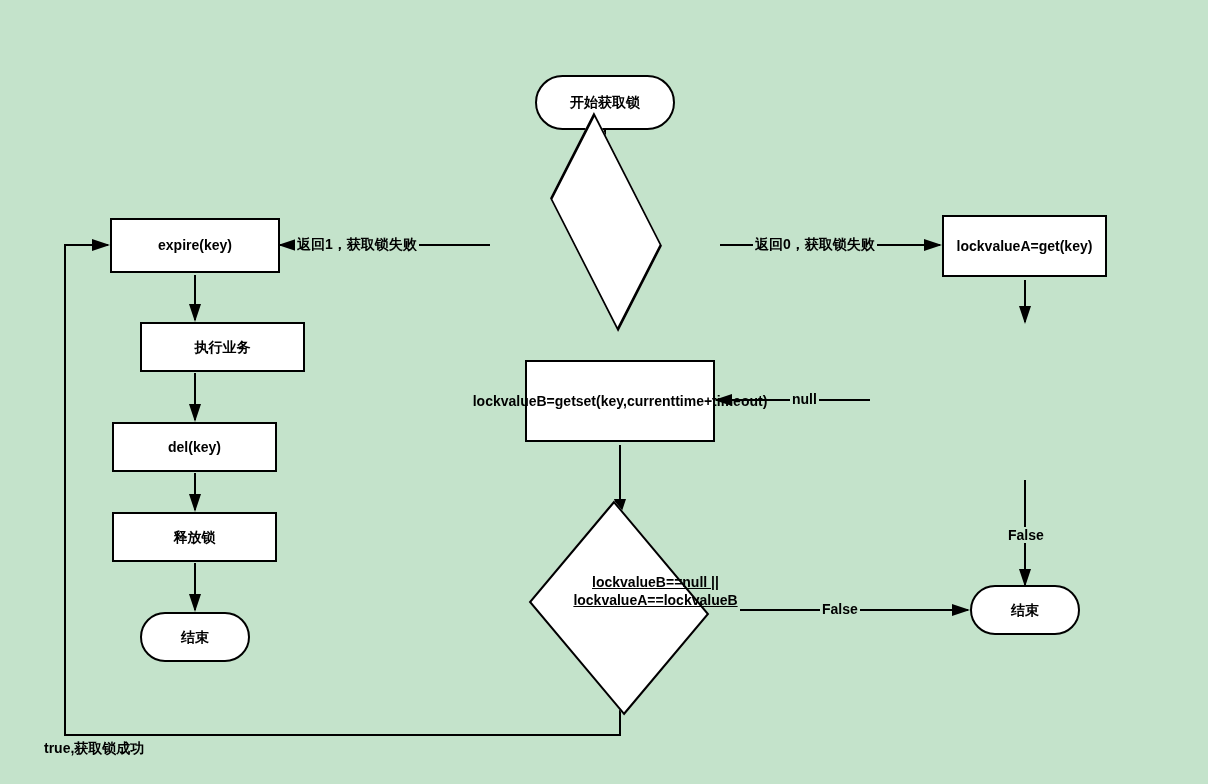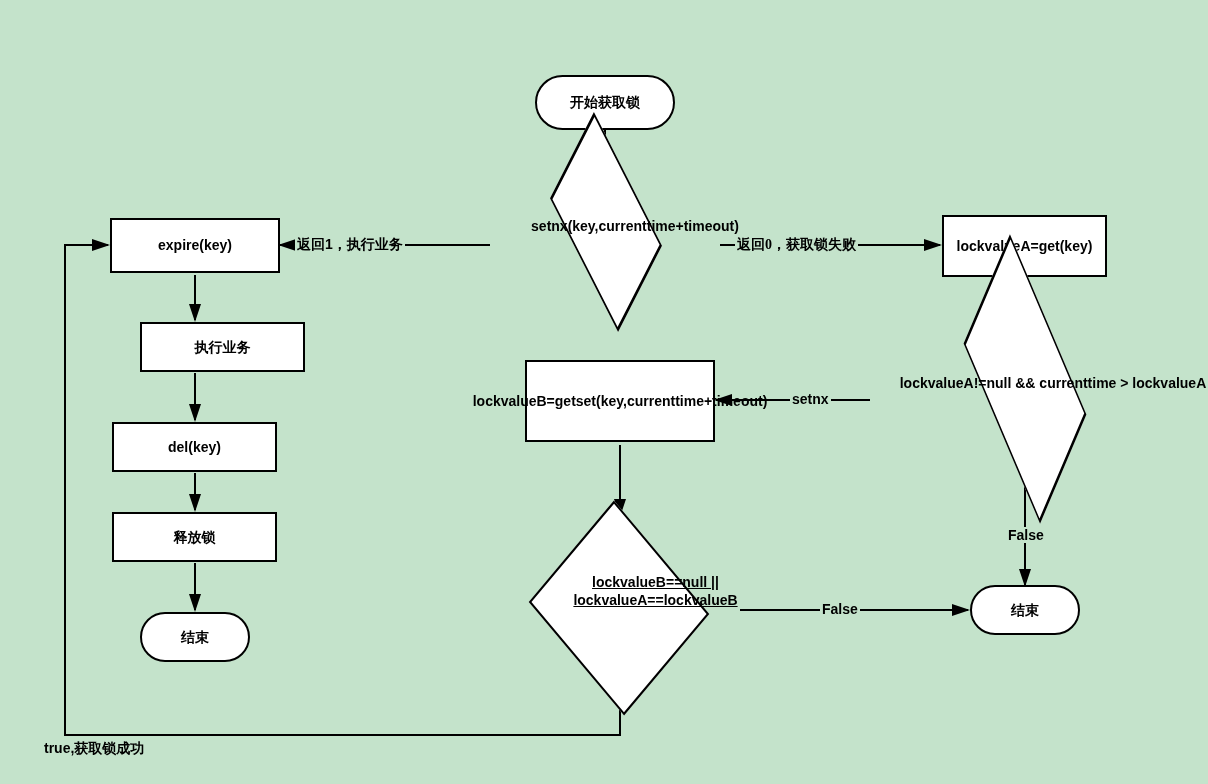--- a/index.html
+++ b/index.html
@@ -102,21 +102,20 @@
 
     <polyline points="620,705 620,735 65,735 65,245 108,245" fill="none" stroke="#000" stroke-width="2" marker-end="url(#ah)"></polyline>
   </svg>
 
   <div class="node terminator" style="left:535px; top:75px; width:140px; height:55px;justify-content:center;">
     <span>开始获取锁</span>
   </div>
 
   <div class="decision-wrap" style="left:490px; top:178px; width:230px; height:136px;">
     <div class="decision" style="left:70px; top:-2px; width:92px; height:92px; transform:rotate(45deg) skew(18deg,18deg) scaleX(1.55);"></div>
-    <div class="decision-label" style="padding:40px 30px 0 30px; height:auto;">setnx(key,currenttime+timeout)</div>
   </div>
 
   <div class="node" style="left:110px; top:218px; width:170px; height:55px;">
     <span>expire(key)</span>
   </div>
 
   <div class="node" style="left:112px; top:322px; width:165px; height:50px;margin-left:28px;">
     <span>执行业务</span>
   </div>
 
@@ -129,38 +128,34 @@
   </div>
 
   <div class="node terminator" style="left:140px; top:612px; width:110px; height:50px;">
     <span>结束</span>
   </div>
 
   <div class="node" style="left:942px; top:215px; width:165px; height:62px;">
     <span>lockvalueA=get(key)</span>
   </div>
 
-  <div class="decision-wrap" style="left:870px; top:325px; width:310px; height:155px;">
-    <div class="decision" style="left:100px; top:-1px; width:110px; height:110px; transform:rotate(45deg) skew(22deg,22deg) scaleX(1.65);"></div>
-    <div class="decision-label" style="padding:50px 28px 0 28px; height:auto;">lockvalueA!=null  &amp;&amp; currenttime &gt; lockvalueA</div>
-  </div>
 
   <div class="node" style="left:525px; top:360px; width:190px; height:82px;">
     <span>lockvalueB=getset(key,currenttime+timeout)</span>
   </div>
 
   <div class="decision-wrap" style="left:498px; top:518px; width:245px; height:190px;">
     <div class="decision" style="left:55px; top:24px; width:132px; height:132px; transform:rotate(45deg) skew(5deg,5deg) scaleX(1.12);"></div>
     <div class="decision-label" style="padding:56px 35px 0 35px; height:auto;text-decoration:underline;">lockvalueB==null || lockvalueA==lockvalueB</div>
   </div>
 
   <div class="node terminator" style="left:970px; top:585px; width:110px; height:50px;">
     <span>结束</span>
   </div>
 
-  <div class="edge-label" style="left:295px; top:236px;">返回1，执行业务</div>
-  <div class="edge-label" style="left:735px; top:236px;font-family:Liberation Serif, serif;">返回0，获取锁失败</div>
-  <div class="edge-label" style="left:790px; top:391px;">setnx</div>
+  <div class="edge-label" style="left:295px; top:236px;">返回1，获取锁失败</div>
+  <div class="edge-label" style="left:753px; top:236px;">返回0，获取锁失败</div>
+  <div class="edge-label" style="left:790px; top:391px;">null</div>
   <div class="edge-label" style="left:1006px; top:527px;">False</div>
   <div class="edge-label" style="left:820px; top:601px;">False</div>
   <div class="edge-label" style="left:42px; top:740px;">true,获取锁成功</div>
 
 </div>
 
 </body></html>

